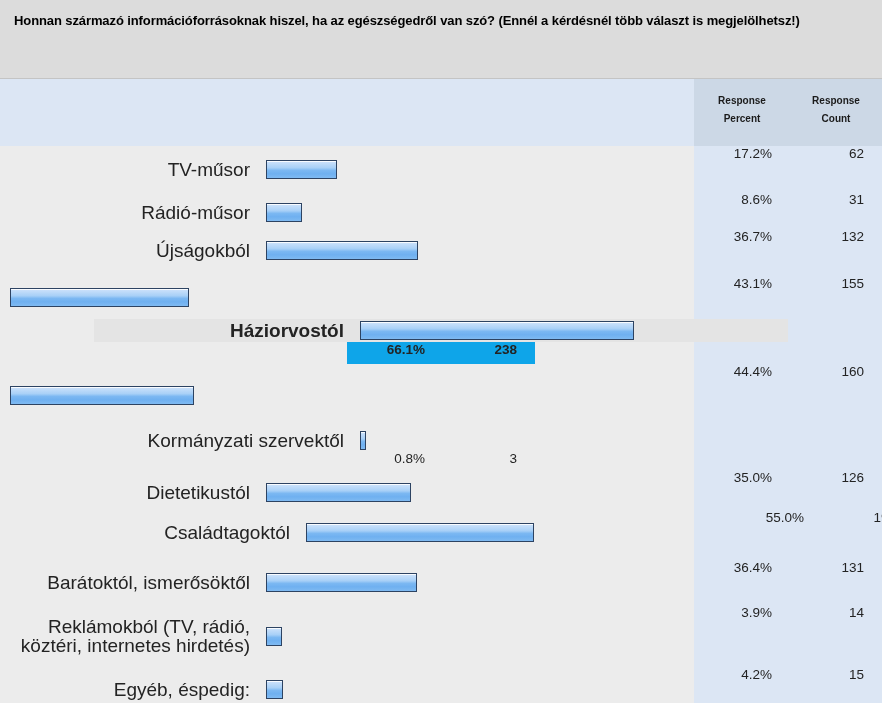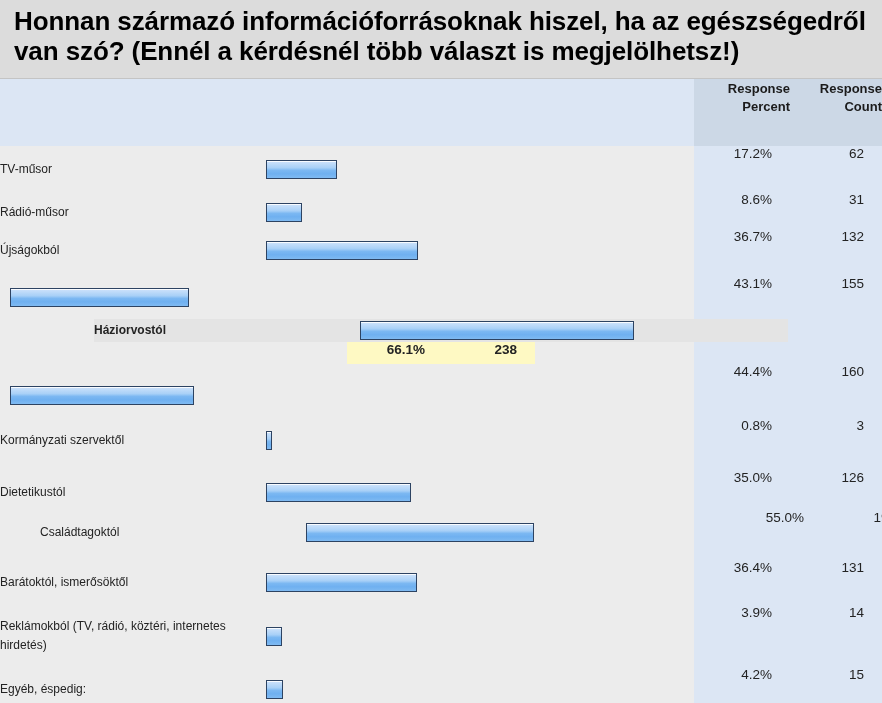--- a/index.html
+++ b/index.html
@@ -21,21 +21,21 @@
   }
 
   
   .question-title {
     position: absolute;
     left: 0; top: 0;
     width: 882px;
     height: 78px;
     background: #dcdcdc;
     padding: 6px 14px 0 14px;
-    font-size: 26px;
+    font-size: 13px;
     font-weight: bold;
     color: #000000;
     line-height: 30px;
     letter-spacing: -0.1px;
   }
 
   
   .results-table {
     position: absolute;
     left: 0;
@@ -59,26 +59,26 @@
     background: #dce6f4;
   }
   .table-header .hdr-right {
     position: absolute;
     left: 694px; top: 0;
     width: 188px; height: 67px;
     background: #ccd8e6;
     display: flex;
   }
   .hdr-cell {
-    font-size: 13px;
+    font-size: 10px;
     font-weight: bold;
     color: #1b1b1b;
-    text-align: right;
+    text-align: center;
     line-height: 18px;
-    padding-top: 1px;
+    padding-top: 13px;
   }
   .hdr-cell.percent { width: 96px; }
   .hdr-cell.count   { width: 92px; }
 
   
   .table-body {
     position: relative;
     height: 558px;
   }
   .body-left {
@@ -95,42 +95,42 @@
   }
 
   .row {
     position: absolute;
     left: 0;
     width: 882px;
     display: flex;
     align-items: center;
   }
   .row.highlight .row-left  { background: #e4e4e4; }
-  .row.highlight .row-right { background: #fef9c3; }
+  .row.highlight .row-right { background: #0ea5e9; }
   .row.highlight .answer-label,
   .row.highlight .val { font-weight: bold; }
 
   .row-left {
     width: 694px;
     height: 100%;
     display: flex;
     align-items: center;
   }
   .row-right {
     width: 188px;
     height: 100%;
     display: flex;
     align-items: flex-start;
   }
 
   .answer-label {
     width: 256px;
     padding-right: 6px;
-    text-align: left;
-    font-size: 12px;
+    text-align: right;
+    font-size: 19px;
     color: #232323;
     line-height: 19px;
   }
 
   .bar-area {
     width: 430px;
     padding-left: 10px;
     display: flex;
     align-items: center;
   }
@@ -244,21 +244,21 @@
             <div class="row-left">
               <div class="bar-area">
                 <div class="bar" style="width: 184px;"></div>
               </div>
             </div>
             <div class="row-right">
               <div class="val percent">44.4%</div>
               <div class="val count">160</div>
             </div>
           </div>
-          <div class="row" style="top: 272px; height: 44px;">
+          <div class="row" style="top: 283px; height: 44px; flex-direction: column;">
             <div class="row-left">
               <div class="answer-label">Kormányzati szervektől</div>
               <div class="bar-area">
                 <div class="bar" style="width: 6px;"></div>
               </div>
             </div>
             <div class="row-right">
               <div class="val percent">0.8%</div>
               <div class="val count">3</div>
             </div>

